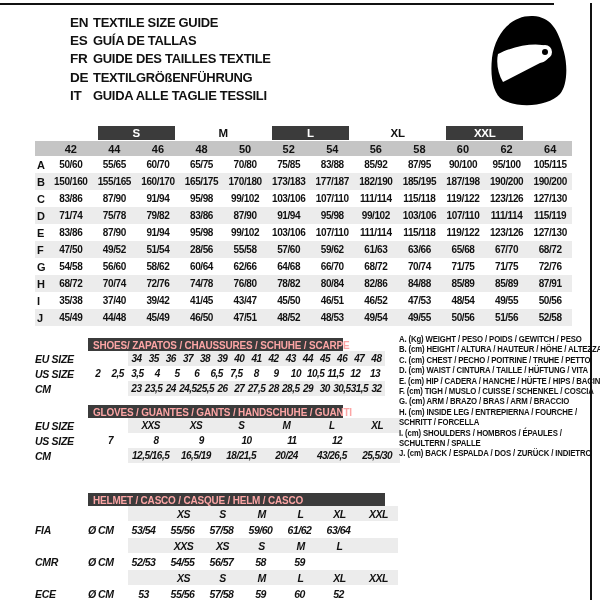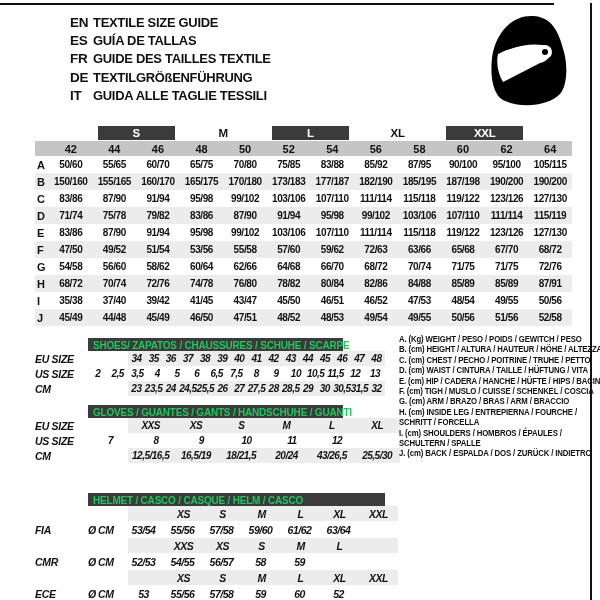--- a/index.html
+++ b/index.html
@@ -29,21 +29,21 @@
   .hdr-row{background:#c5c5c5;height:15px;}
   .hdr-cell{font-size:11px;display:flex;align-items:center;justify-content:center;}
   .data-row{height:17px;}
   .data-row.stripe{background:#ececec;}
   .letter-cell{font-size:11px;display:flex;align-items:center;padding-left:2px;}
   .data-cell{font-size:10px;letter-spacing:-0.4px;display:flex;align-items:center;
              justify-content:center;white-space:nowrap;}
 
   
   .small-table{position:absolute;left:35px;width:350px;}
-  .st-bar{margin-left:53px;background:#3b3b3b;color:#22c55e;height:13px;display:flex;
+  .st-bar{margin-left:53px;background:#3b3b3b;color:#fca5a5;height:13px;display:flex;
           align-items:center;padding-left:5px;}
   .st-bar span{font-size:10.5px;white-space:nowrap;letter-spacing:-0.2px;
                transform:scaleX(0.95);transform-origin:left center;}
   .st-row{display:flex;align-items:stretch;font-style:italic;}
   .st-label{width:53px;flex:none;font-size:10.5px;letter-spacing:-0.3px;display:flex;align-items:center;}
   .st-cells{display:grid;align-items:center;}
   .st-cells.grey{background:#ececec;margin-left:40px;}
   .st-cell{font-size:10px;letter-spacing:-0.5px;text-align:center;white-space:nowrap;}
   .st-cell.left{text-align:left;}
   #shoes .st-cells{width:297px;grid-template-columns:repeat(15,1fr);}
@@ -194,25 +194,25 @@
           <div class="data-cell">115/118</div>
           <div class="data-cell">119/122</div>
           <div class="data-cell">123/126</div>
           <div class="data-cell">127/130</div>
         </div>
         <div class="t-grid data-row stripe">
           <div class="letter-cell">F</div>
           <div class="data-cell">47/50</div>
           <div class="data-cell">49/52</div>
           <div class="data-cell">51/54</div>
-          <div class="data-cell">53/56</div>
+          <div class="data-cell">28/56</div>
           <div class="data-cell">55/58</div>
           <div class="data-cell">57/60</div>
           <div class="data-cell">59/62</div>
-          <div class="data-cell">72/63</div>
+          <div class="data-cell">61/63</div>
           <div class="data-cell">63/66</div>
           <div class="data-cell">65/68</div>
           <div class="data-cell">67/70</div>
           <div class="data-cell">68/72</div>
         </div>
         <div class="t-grid data-row">
           <div class="letter-cell">G</div>
           <div class="data-cell">54/58</div>
           <div class="data-cell">56/60</div>
           <div class="data-cell">58/62</div>

